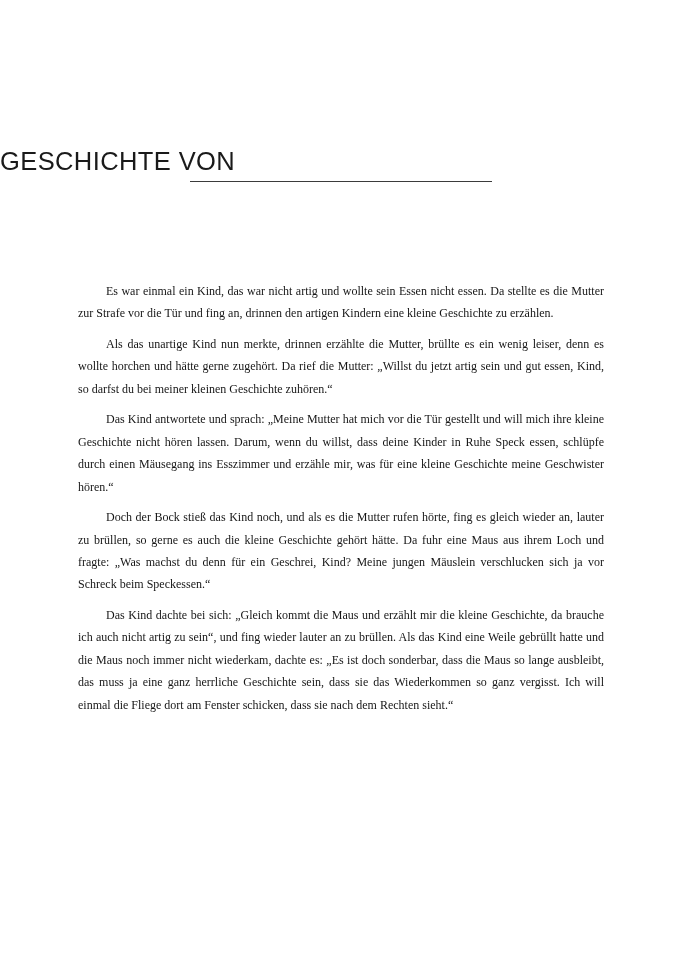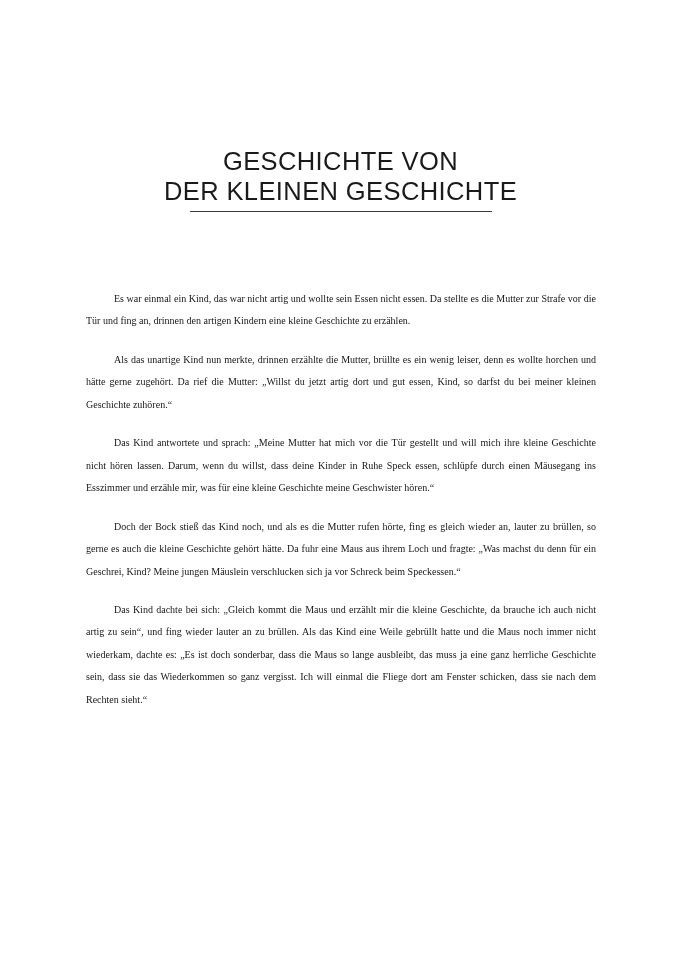--- a/index.html
+++ b/index.html
@@ -23,21 +23,21 @@
     inset: 0;
     background: #ffffff;
   }
 
   
   .title-block {
     position: absolute;
     left: 0;
     top: 146px;
     width: 681px;
-    text-align: center;
+    text-align: left;
   }
   .title-line {
     font-family: "Liberation Sans", sans-serif;
     font-weight: 400;
     font-size: 25.5px;
     line-height: 30px;
     letter-spacing: 0.4px;
     color: #1a1a1a;
     white-space: nowrap;
   }
@@ -56,45 +56,44 @@
   }
 
   
   .body-column {
     position: absolute;
     left: 70px;
     top: 272px;
     width: 542px;
   }
   .para {
-    margin: 16px;
+    margin: 8px;
     text-indent: 28px;
     text-align: justify;
     text-justify: inter-word;
-    font-size: 10px;
+    font-size: 12px;
     line-height: 22.45px;
     color: #161616;
     hyphens: manual;
     -webkit-hyphens: manual;
   }
 </style>
 </head>
 <body style="background: rgb(255, 255, 255); color: rgb(22, 22, 22);">
 
 <div class="page">
 
   <div class="title-block">
     <div class="title-line">GESCHICHTE VON</div>
-    <div class="title-line">DER KLEINEN GESCHICHTE</div>
     <span class="title-underline-wrap">
       <span class="title-rule" style="background: rgb(59, 59, 59);"></span>
     </span>
   </div>
 
   <div class="body-column">
     <p class="para">Es war einmal ein Kind, das war nicht artig und wollte sein Essen nicht essen. Da stellte es die Mutter zur Strafe vor die Tür und fing an, drinnen den artigen Kindern eine kleine Geschichte zu erzählen.</p>
-    <p class="para">Als das unartige Kind nun merkte, drinnen erzählte die Mutter, brüllte es ein wenig leiser, denn es wollte horchen und hätte gerne zugehört. Da rief die Mutter: „Willst du jetzt artig dort und gut essen, Kind, so darfst du bei meiner kleinen Geschichte zuhören.“</p>
+    <p class="para">Als das unartige Kind nun merkte, drinnen erzählte die Mutter, brüllte es ein wenig leiser, denn es wollte horchen und hätte gerne zugehört. Da rief die Mutter: „Willst du jetzt artig sein und gut essen, Kind, so darfst du bei meiner kleinen Geschichte zuhören.“</p>
     <p class="para">Das Kind antwortete und sprach: „Meine Mutter hat mich vor die Tür gestellt und will mich ihre kleine Geschichte nicht hören lassen. Darum, wenn du willst, dass deine Kinder in Ruhe Speck essen, schlüpfe durch einen Mäusegang ins Esszimmer und erzähle mir, was für eine kleine Geschichte meine Geschwister hören.“</p>
     <p class="para">Doch der Bock stieß das Kind noch, und als es die Mutter rufen hörte, fing es gleich wieder an, lauter zu brüllen, so gerne es auch die kleine Geschichte gehört hätte. Da fuhr eine Maus aus ihrem Loch und fragte: „Was machst du denn für ein Geschrei, Kind? Meine jungen Mäuslein verschlucken sich ja vor Schreck beim Speckessen.“</p>
     <p class="para">Das Kind dachte bei sich: „Gleich kommt die Maus und erzählt mir die kleine Geschichte, da brauche ich auch nicht artig zu sein“, und fing wieder lauter an zu brüllen. Als das Kind eine Weile gebrüllt hatte und die Maus noch immer nicht wiederkam, dachte es: „Es ist doch sonderbar, dass die Maus so lange ausbleibt, das muss ja eine ganz herrliche Geschichte sein, dass sie das Wiederkommen so ganz vergisst. Ich will einmal die Fliege dort am Fenster schicken, dass sie nach dem Rechten sieht.“</p>
   </div>
 
 </div>
 
 </body></html>

